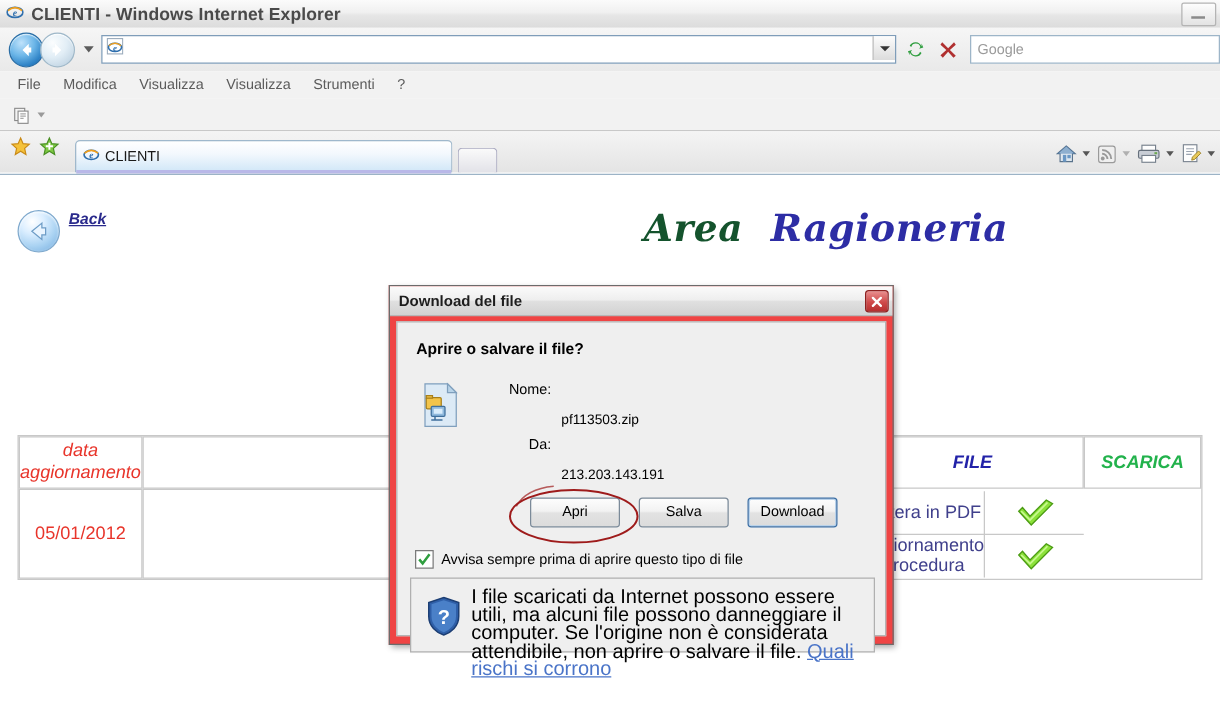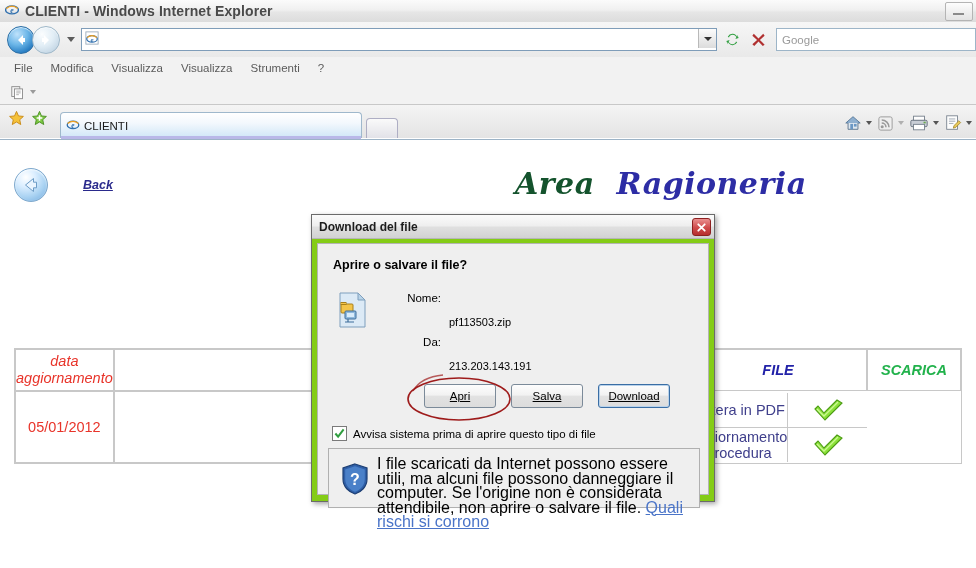--- a/index.html
+++ b/index.html
@@ -115,21 +115,21 @@
   .toolicons{margin-left:auto;display:flex;align-items:center;margin-bottom:6px;margin-right:4px;}
   .toolicons .ti{display:flex;align-items:center;margin-left:5px;}
   .caret{width:0;height:0;border-left:3.5px solid transparent;border-right:3.5px solid transparent;border-top:4px solid #555;margin-left:4px;}
   .caret.dim{border-top-color:#b0b0b0;}
 
   
   .page{
     position:absolute;left:0;top:139px;width:976px;height:429px;background:#fff;
     border-top:1px solid #9cb3c6;
   }
-  .backlink{position:absolute;left:14px;top:28px;display:flex;align-items:center;gap:28px;}
+  .backlink{position:absolute;left:14px;top:28px;display:flex;align-items:flex-start;}
   .backorb{
     width:32px;height:32px;border-radius:50%;
     background:radial-gradient(circle at 34% 26%,#ffffff 0%,#dbeeff 30%,#a9d2f2 62%,#6fa9dd 100%);
     border:1px solid #7fa9cd;position:relative;
     box-shadow:inset 0 1px 2px rgba(255,255,255,.9);
   }
   .backorb .a{position:absolute;left:50%;top:50%;transform:translate(-50%,-50%);}
   .backtxt{
     margin-left:7px;font-size:12.5px;color:#2a2a8c;font-weight:bold;
     text-decoration:underline;font-style:italic;
@@ -157,22 +157,22 @@
   .th-file{color:#2222a8;font-style:italic;font-weight:bold;font-size:15px;width:176px;}
   .th-scarica{color:#22b24c;font-style:italic;font-weight:bold;font-size:14.5px;width:92px;}
   .cell-date{color:#e8342a;font-size:14px;height:70px;}
   .cell-proc{color:#2c2c9e;font-size:18px;text-align:left;padding-left:10px;}
   .cell-proc b{font-weight:bold;}
   .cell-file{color:#40408c;font-size:14px;text-align:left;padding-left:6px;height:34px;}
   .chk{display:block;margin:0 auto;}
 
   
   .dlg{
-    position:absolute;left:311px;top:214px;width:402px;height:286px;
-    background:#84cc16;
+    position:absolute;left:311px;top:228px;width:402px;height:286px;
+    background:#ef4444;
     border:1px solid #6b6b6b;
     box-shadow:2px 2px 5px rgba(0,0,0,.35);
     font-size:11.5px;color:#000;
   }
   .dlg-tb{
     height:23px;
     background:linear-gradient(to bottom,#fbfbfb 0%,#eeeeee 48%,#e0e0e0 52%,#d2d2d2 100%);
     border-bottom:1px solid #b6b6b6;
     display:flex;align-items:center;position:relative;
   }
@@ -186,21 +186,21 @@
   .dlg-inner{
     position:absolute;left:5px;top:4px;width:390px;height:250px;
     border:1px solid #b4b4b4;background:#efefef;
   }
   .q{position:absolute;left:15px;top:14px;font-size:12.5px;font-weight:bold;color:#000;}
   .zipicon{position:absolute;left:18px;top:48px;}
   .rows{position:absolute;left:75px;top:46px;width:300px;}
   .frow{display:flex;margin-bottom:4px;line-height:16px;}
   .flbl{width:48px;text-align:right;font-size:11.5px;color:#000;}
   .fval{margin-left:8px;font-size:11px;color:#000;margin-top:24px;}
-  .btns{position:absolute;left:106px;top:140px;display:flex;text-decoration:underline;}
+  .btns{position:absolute;left:106px;top:140px;display:flex;}
   .btn{
     width:70px;height:22px;
     background:linear-gradient(to bottom,#fdfdfd 0%,#f2f2f2 45%,#e2e2e2 52%,#dcdcdc 100%);
     border:1px solid #7b8a99;border-radius:3px;
     font-size:11.5px;color:#000;display:flex;align-items:center;justify-content:center;
     margin-right:15px;
   }
   .btn.focus{border:1px solid #3a6ea5;box-shadow:0 0 0 1px #b9d2ea inset;}
   .annot{
     position:absolute;left:85px;top:128px;pointer-events:none;
@@ -475,21 +475,21 @@
           <ellipse cx="56" cy="27" rx="51" ry="21" fill="none" stroke="#9e1b1b" stroke-width="1.6"></ellipse>
           <path d="M10 19 q8 -14 30 -16" fill="none" stroke="#9e1b1b" stroke-width="1.3" opacity=".7"></path>
         </svg>
 
         <div class="cbrow">
           <span class="cbox">
             <svg width="11" height="11" viewBox="0 0 12 12">
               <path d="M1.5 6 L4.5 9.5 L10.5 1.5" fill="none" stroke="#2f9e3f" stroke-width="2.2"></path>
             </svg>
           </span>
-          <span class="cblbl">Avvisa sistema prima di aprire questo tipo di file</span>
+          <span class="cblbl">Avvisa sempre prima di aprire questo tipo di file</span>
         </div>
 
         <div class="infobox">
           <span class="shield">
             <svg width="28" height="32" viewBox="0 0 28 32">
               <path d="M14 1 L26 5 V16 C26 24 20 29 14 31 C8 29 2 24 2 16 V5 Z" fill="#2f5fa8" stroke="#1d3f74" stroke-width="1.2"></path>
               <path d="M14 3.2 L23.8 6.4 V16 C23.8 22.6 18.8 27 14 28.8 C9.2 27 4.2 22.6 4.2 16 V6.4 Z" fill="#4a80c8"></path>
               <text x="14" y="22" font-size="16" font-family="Liberation Sans, sans-serif" font-weight="bold" fill="#ffffff" text-anchor="middle">?</text>
             </svg>
           </span>

